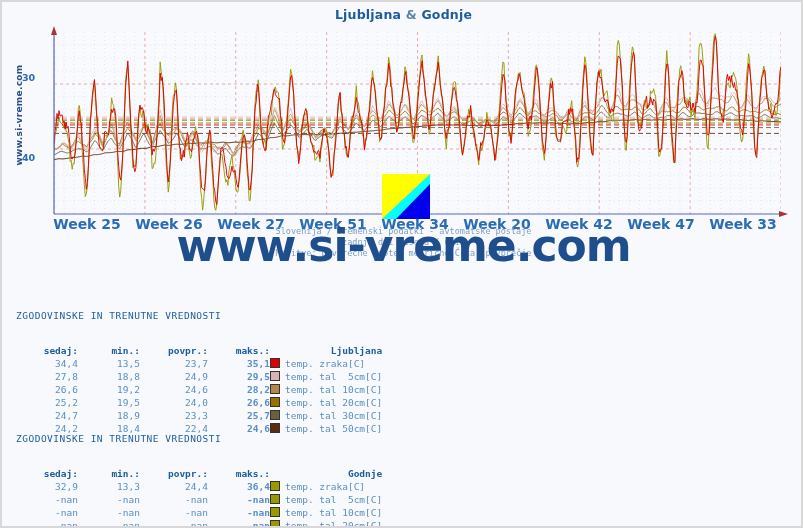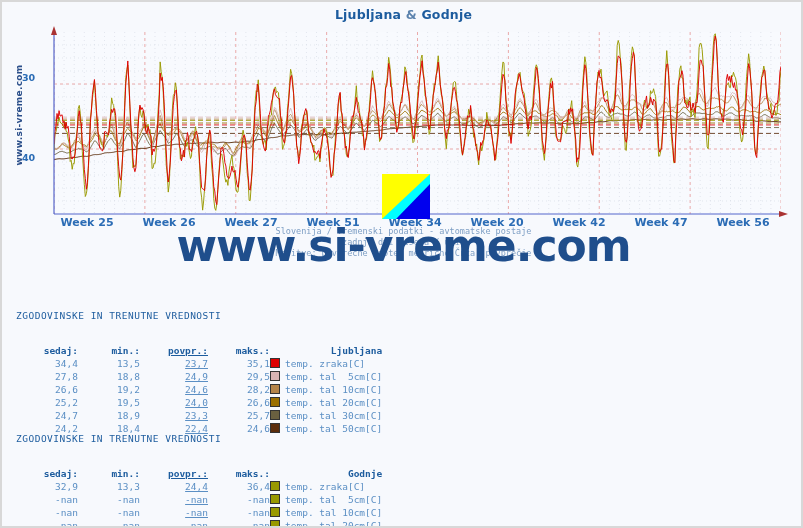--- a/index.html
+++ b/index.html
@@ -43,21 +43,21 @@
     background:#f8fafe;
   }
   .plot-svg{position:absolute;inset:0;}
   .ylab{
     position:absolute;left:20px;
     font-size:9.5px;color:#2b6cb5;font-weight:bold;
     text-align:left;width:26px;
   }
   .xlab{
     position:absolute;top:214px;
-    font-size:11px;color:#2b6cb5;font-weight:bold;
+    font-size:14px;color:#2b6cb5;font-weight:bold;
     text-align:center;width:80px;
   }
   
   .logo-badge{
     position:absolute;left:380px;top:172px;
     width:48px;height:45px;
     overflow:hidden;
   }
   
   .watermark{
@@ -96,22 +96,22 @@
     font-family:"DejaVu Sans Mono","Liberation Mono",monospace;
     font-size:9.5px;
     line-height:12px;
     white-space:pre;
   }
   .col-sedaj,.col-min,.col-povpr,.col-maks{
     text-align:right;color:#5b8fc4;
   }
   .col-sedaj{width:62px;}
   .col-min{width:62px;}
-  .col-povpr{width:68px;text-decoration:underline;}
-  .col-maks{width:62px;}
+  .col-povpr{width:68px;}
+  .col-maks{width:62px;font-weight:bold;}
   .hdr td{color:#1d5c9e;font-weight:bold;text-align:right;}
   .col-name{padding-left:14px;color:#5b8fc4;margin-top:37px;}
   .swatch{
     display:inline-block;width:8px;height:8px;
     border:1px solid #333;
     margin-right:5px;
     vertical-align:-1px;
   }
   .station-name{color:#1d5c9e;font-weight:bold;padding-left:14px;}
 </style>
@@ -245,21 +245,21 @@
   </svg>
 
   <div class="xlab" style="left:45px;">Week 25</div>
   <div class="xlab" style="left:127px;text-align:center;">Week 26</div>
   <div class="xlab" style="left:209px;">Week 27</div>
   <div class="xlab" style="left:291px;">Week 51</div>
   <div class="xlab" style="left:373px;">Week 34</div>
   <div class="xlab" style="left:455px;">Week 20</div>
   <div class="xlab" style="left:537px;">Week 42</div>
   <div class="xlab" style="left:619px;">Week 47</div>
-  <div class="xlab" style="left:701px;">Week 56</div>
+  <div class="xlab" style="left:701px;">Week 33</div>
 
   <div class="logo-badge">
     <svg width="48" height="45" viewBox="0 0 48 45">
       <rect x="0" y="0" width="48" height="45" fill="#ffff00"></rect>
       <polygon points="48,0 48,45 0,45" fill="#00ffff"></polygon>
       <polygon points="48,10 48,45 14,45" fill="#0000ee"></polygon>
     </svg>
   </div>
 
   <div class="subtitle">

